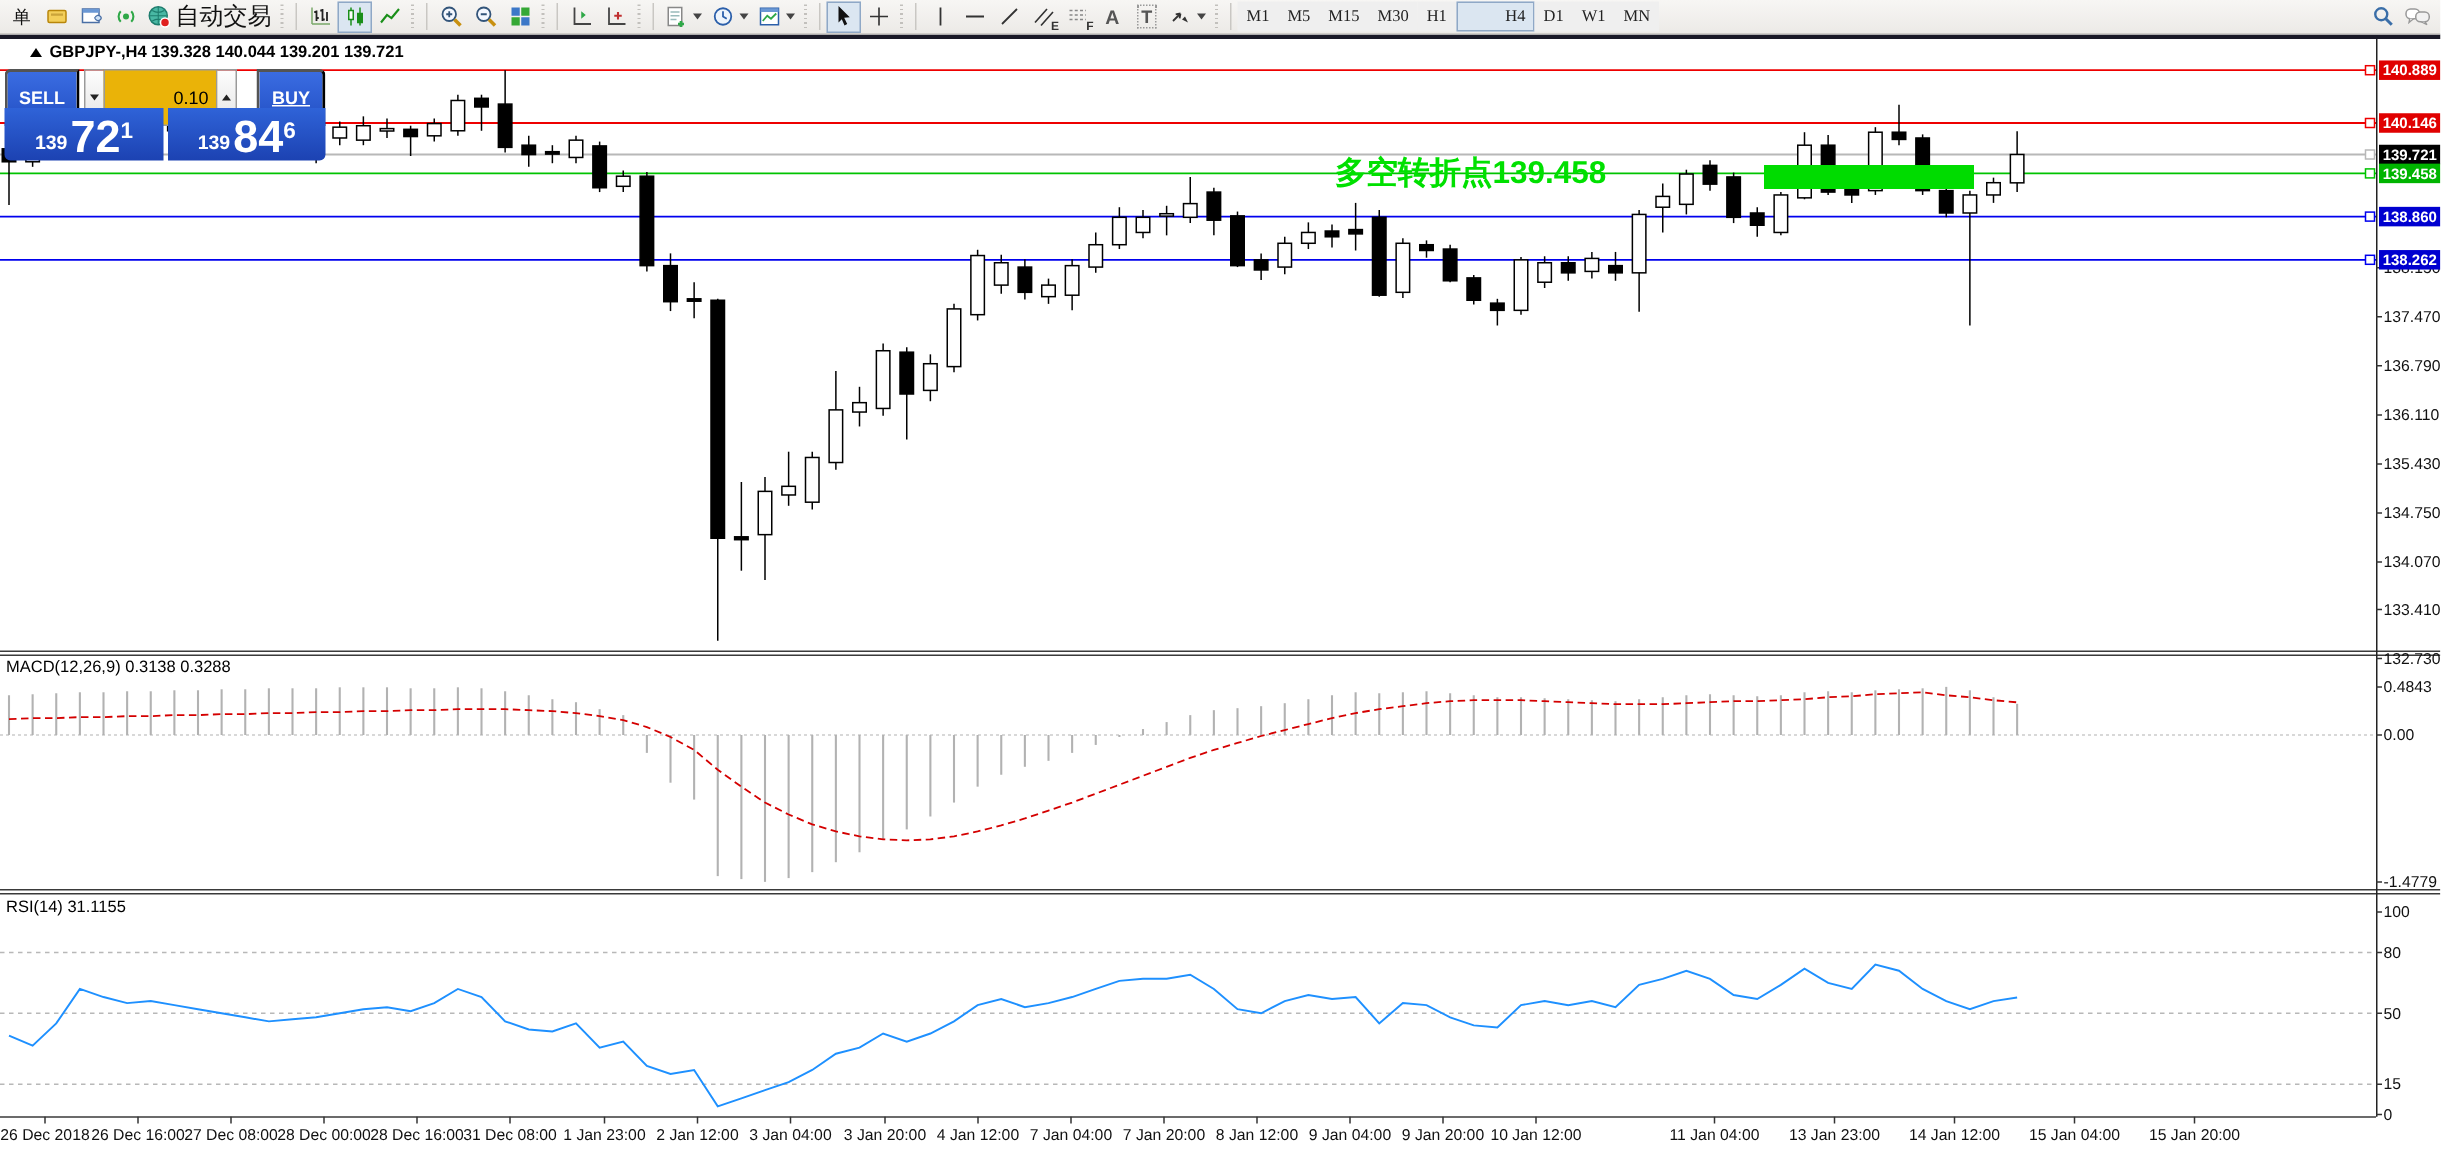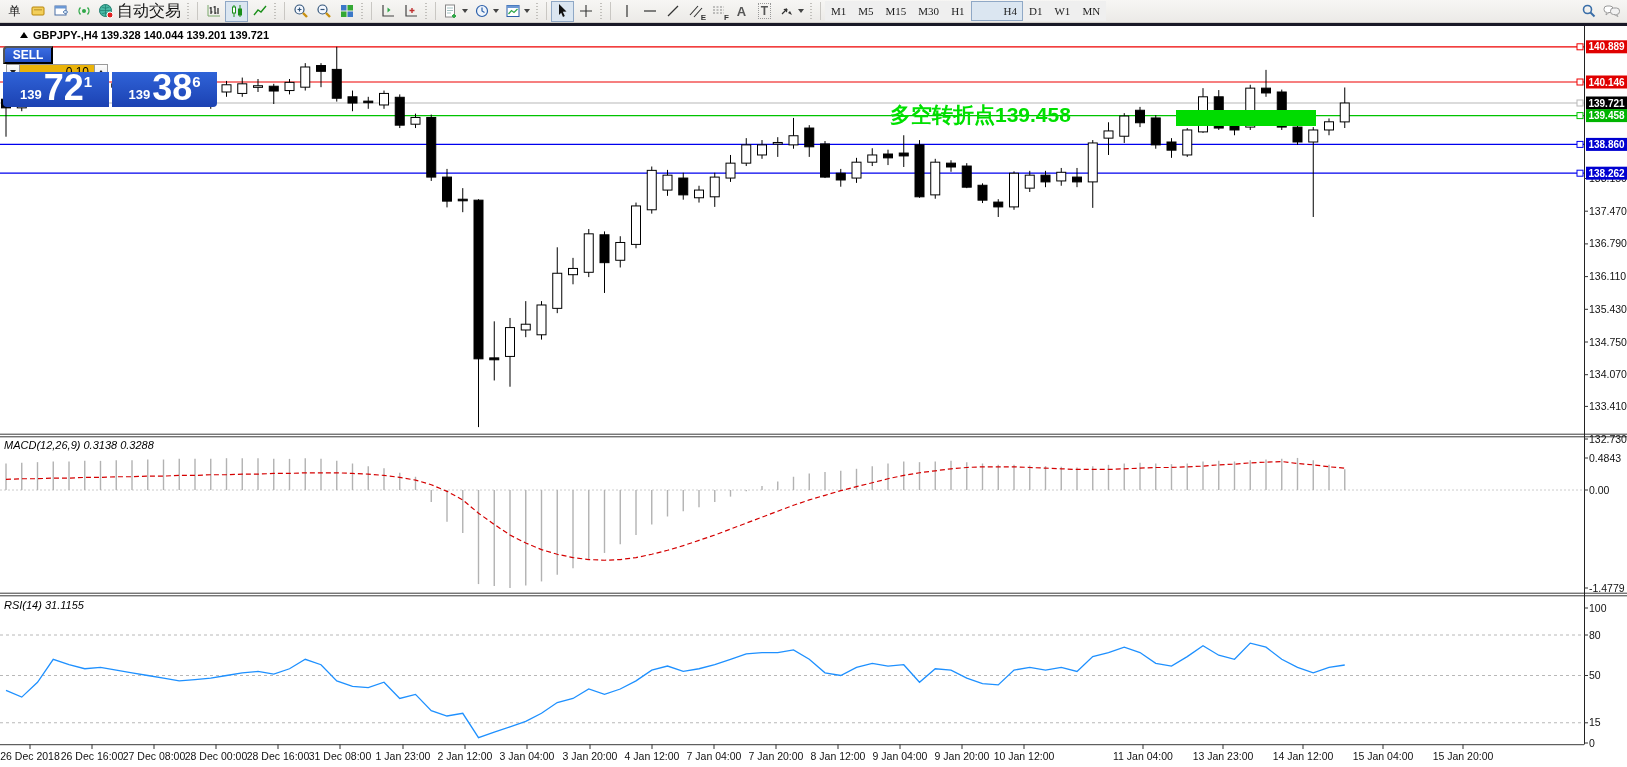--- a/index.html
+++ b/index.html
@@ -35,21 +35,21 @@
   
   #frame-strip { position:absolute; left:0; top:23px; width:1627px; height:3px; background:#191927; z-index:29; }
 
   
   #chart-title { position:absolute; left:20px; top:29px; font-size:11px; font-weight:bold; color:#000;
     z-index:20; display:flex; align-items:center; }
   .tri-up { width:0; height:0; border-left:4px solid transparent; border-right:4px solid transparent;
     border-bottom:6px solid #000; margin-right:5px; }
 
   #trade-panel { position:absolute; left:3px; top:46px; width:214px; height:61px; z-index:21; }
-  #tp-top { position:absolute; left:0; top:0; width:214px; height:38px; display:flex; align-items:stretch;flex-direction:column; }
+  #tp-top { position:absolute; left:0; top:0; width:214px; height:38px; display:flex; align-items:stretch; }
   .tp-btn { color:#fff; font-weight:bold; font-size:12px; display:flex; align-items:center; justify-content:center;
     background:linear-gradient(180deg,#3a6ce2,#2350c4); }
   #tp-sell-btn { width:50px; border-radius:4px 0 0 0; }
   #tp-buy-btn  { width:46px; margin-left:auto; border-radius:0 4px 0 0;text-decoration:underline; }
   #tp-spin { display:flex; align-items:stretch; margin-left:3px; }
   .spin-btn { width:13px; background:linear-gradient(180deg,#fdfdfd,#e4e4e4); border:1px solid #9a9a9a;
     display:flex; align-items:center; justify-content:center; }
   .spin-down { border-right:none; }
   .spin-up   { border-left:none; }
   .tri-dn-s { width:0; height:0; border-left:3px solid transparent; border-right:3px solid transparent;
@@ -57,25 +57,25 @@
   .tri-up-s { width:0; height:0; border-left:3px solid transparent; border-right:3px solid transparent;
     border-bottom:4px solid #222; }
   #tp-volume { width:76px; background:#eab308; border:1px solid #9a9a9a; font-size:12px; color:#000;
     text-align:right; padding:0 5px; display:flex; align-items:center; justify-content:flex-end; }
   .tp-plate { position:absolute; top:26px; height:35px; color:#fff;
     background:linear-gradient(180deg,#2f63d8,#1c42b2); display:flex; align-items:flex-end;
     justify-content:center; padding-bottom:3px; }
   #tp-sell-plate { left:0; width:106px; border-radius:0 0 0 4px; }
   #tp-buy-plate  { left:109px; width:105px; border-radius:0 0 4px 0; }
   .price-small { font-size:13px; font-weight:bold; margin-right:2px; line-height:1; padding-bottom:3px; }
-  .price-big   { font-size:36px; font-weight:bold; line-height:0.85; }
+  .price-big   { font-size:30px; font-weight:bold; line-height:0.85; }
   .price-sup   { font-size:15px; font-weight:bold; line-height:1; align-self:flex-start; margin-top:1px; }
   .tp-plate-inner { display:flex; align-items:flex-end; }
 
-  .pane-label { position:absolute; left:4px; font-size:11px; color:#000; z-index:20;font-style:italic; }
+  .pane-label { position:absolute; left:4px; font-size:11px; color:#000; z-index:20; }
   #macd-label { top:439px; }
   #rsi-label  { top:599px; }
 
   #chart-svg { position:absolute; left:0; top:0; z-index:10; }
   #chart-svg text { font-family:"Liberation Sans","DejaVu Sans",sans-serif; }
 </style>
 </head>
 <body>
 
 <div id="stage">
@@ -784,21 +784,21 @@
     <div class="tp-plate" id="tp-sell-plate">
       <span class="tp-plate-inner">
         <span class="price-small">139</span>
         <span class="price-big">72</span>
         <span class="price-sup">1</span>
       </span>
     </div>
     <div class="tp-plate" id="tp-buy-plate">
       <span class="tp-plate-inner">
         <span class="price-small">139</span>
-        <span class="price-big">38</span>
+        <span class="price-big">84</span>
         <span class="price-sup">6</span>
       </span>
     </div>
   </div>
 
   <div class="pane-label" id="macd-label">MACD(12,26,9) 0.3138 0.3288</div>
   <div class="pane-label" id="rsi-label">RSI(14) 31.1155</div>
 
 </div>
 

